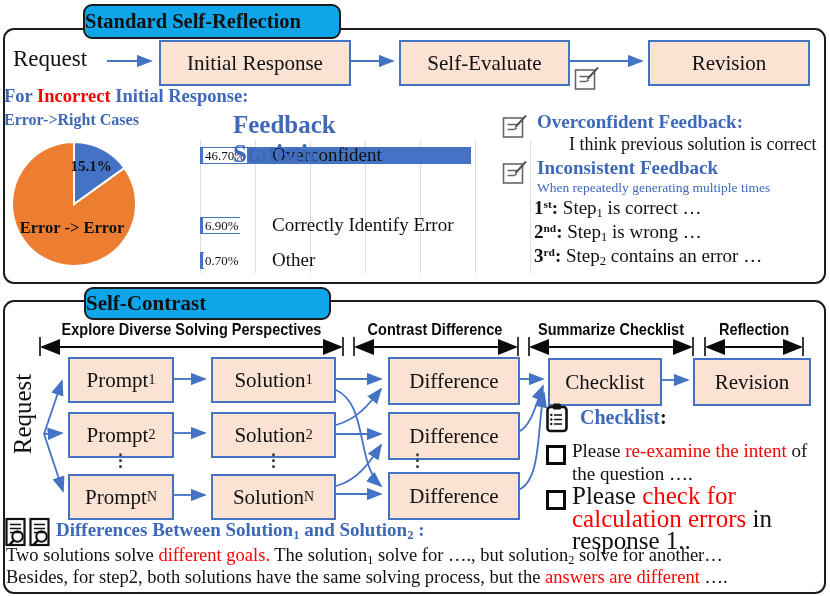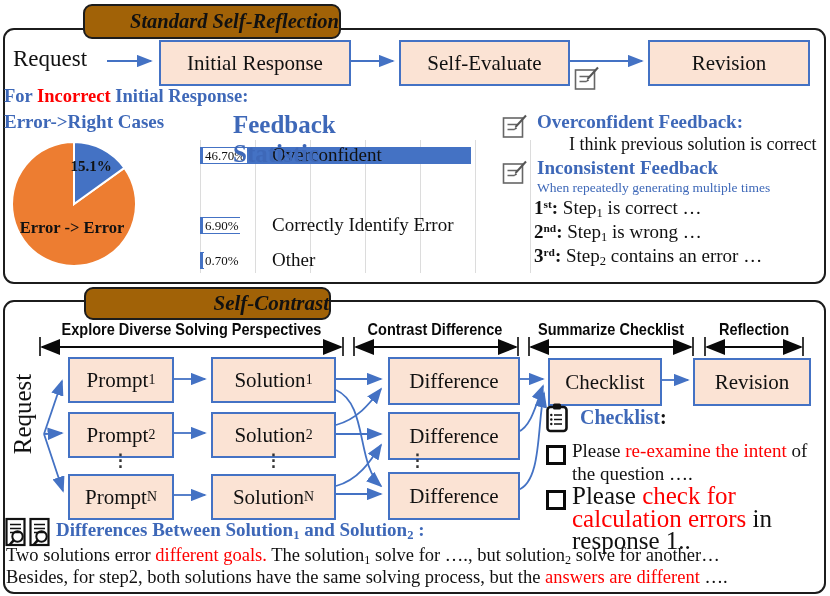--- a/index.html
+++ b/index.html
@@ -1,21 +1,21 @@
 <!DOCTYPE html>
 <html><head>
 <meta charset="utf-8">
 <style>
   html,body{margin:0;padding:0;background:#fff;}
   .stage{position:relative;width:830px;height:596px;background:#fff;overflow:hidden;
          font-family:"Liberation Serif",serif;color:#111;}
   .abs{position:absolute;line-height:1.15;}
   .panel{position:absolute;border:2.5px solid #1c1c1c;border-radius:11px;background:#fff;z-index:1;}
-  .tbox{position:absolute;background:#a16207;border:2.5px solid #1c1c1c;border-radius:9px;z-index:5;
-        display:flex;align-items:center;justify-content:flex-end;font-weight:bold;font-style:italic;}
+  .tbox{position:absolute;background:#0ea5e9;border:2.5px solid #1c1c1c;border-radius:9px;z-index:5;
+        display:flex;align-items:center;justify-content:flex-start;font-weight:bold;}
   .fbox{position:absolute;background:#fbe3d4;border:2px solid #4472c4;border-radius:0;z-index:3;
         display:flex;align-items:center;justify-content:center;font-size:21px;white-space:nowrap;}
   .overlay{position:absolute;left:0;top:0;z-index:2;pointer-events:none;}
   .bluehead{color:#3e68b8;font-weight:bold;}
   .c-red{color:#fe0000;}
   .c-blue{color:#3e68b8;}
   .c-b{font-weight:bold;}
   .c-sub{font-size:66%;vertical-align:-0.25em;}
   .c-sup{font-size:60%;vertical-align:0.55em;}
   .stagehead{position:absolute;z-index:4;font-family:"Liberation Sans",sans-serif;font-weight:bold;
@@ -92,21 +92,21 @@
 
   <svg class="abs" style="left:574px;top:64px;z-index:3;" width="26" height="27" viewBox="0 0 26 27">
     <rect x="1.5" y="6" width="19" height="19" fill="#fff" stroke="#666" stroke-width="1.6"></rect>
     <path d="M5.5 12.5h10M5.5 17.5h7" stroke="#666" stroke-width="1.6" fill="none"></path>
     <path d="M13.5 15 L24 3.5" stroke="#555" stroke-width="2" fill="none"></path>
     <path d="M12 18 l1.2-3 2 1.8 z" fill="#555"></path>
   </svg>
 
   <div class="abs c-b" style="left:4px;top:86px;font-size:18.5px;z-index:3;"><span class="c-blue">For </span><span class="c-red">Incorrect</span><span class="c-blue"> Initial Response:</span></div>
 
-  <div class="abs bluehead" style="left:4px;top:111px;font-size:19px;z-index:3;">Error-&gt;Right Cases</div>
+  <div class="abs bluehead" style="left:4px;top:111px;font-size:16px;z-index:3;">Error-&gt;Right Cases</div>
   <div class="abs bluehead" style="left:233px;top:111px;width:170px;text-align:left;font-size:25px;z-index:3;">Feedback Statistic</div>
 
   <svg class="abs" style="left:9px;top:139px;z-index:2;" width="130" height="130" viewBox="0 0 130 130">
     <path id="pie-orange" fill="#ed7d31" stroke="#fff" stroke-width="2" d="M65,65 L115.39,28.87 A62,62 0 1 1 65,3 Z"></path>
     <path id="pie-blue" fill="#4472c4" stroke="#fff" stroke-width="2" d="M65,65 L65,3 A62,62 0 0 1 115.39,28.87 Z"></path>
   </svg>
   <div class="abs c-b" style="left:64px;top:158px;width:54px;text-align:center;font-size:15px;z-index:3;">15.1%</div>
   <div class="abs c-b" style="left:16px;top:219px;width:112px;text-align:center;font-size:16.5px;z-index:3;">Error -&gt; Error</div>
 
   <div class="chart">
@@ -220,16 +220,16 @@
     </g>
     <g transform="translate(24,0)">
       <rect x="1.5" y="2" width="18" height="26" fill="#fff" stroke="#111" stroke-width="2.2"></rect>
       <path d="M5 7.5h11M5 11.5h11M5 15.5h11" stroke="#111" stroke-width="1.4" fill="none"></path>
       <circle cx="12.5" cy="19.5" r="5.2" fill="none" stroke="#111" stroke-width="2"></circle>
       <path d="M8.6 23.4 L4.5 28" stroke="#111" stroke-width="2.6" fill="none"></path>
     </g>
   </svg>
   <div class="abs nowrap" style="left:56px;top:519px;font-size:19px;z-index:3;"><span class="c-blue c-b">Differences Between Solution</span><span class="c-blue c-b c-sub">1</span><span class="c-blue c-b"> and Solution</span><span class="c-blue c-b c-sub">2</span><span class="c-blue c-b"> :</span></div>
 
-  <div class="abs nowrap" style="left:6px;top:545px;font-size:18.5px;z-index:3;"><span>Two solutions error </span><span class="c-red">different goals.</span><span> The solution</span><span class="c-sub">1</span><span> solve for …., but solution</span><span class="c-sub">2</span><span> solve for another…</span></div>
+  <div class="abs nowrap" style="left:6px;top:545px;font-size:18.5px;z-index:3;"><span>Two solutions solve </span><span class="c-red">different goals.</span><span> The solution</span><span class="c-sub">1</span><span> solve for …., but solution</span><span class="c-sub">2</span><span> solve for another…</span></div>
   <div class="abs nowrap" style="left:6px;top:567px;font-size:18.5px;z-index:3;"><span>Besides, for step2, both solutions have the same solving process, but the </span><span class="c-red">answers are different</span><span> ….</span></div>
 
 </div>
 
 </body></html>

